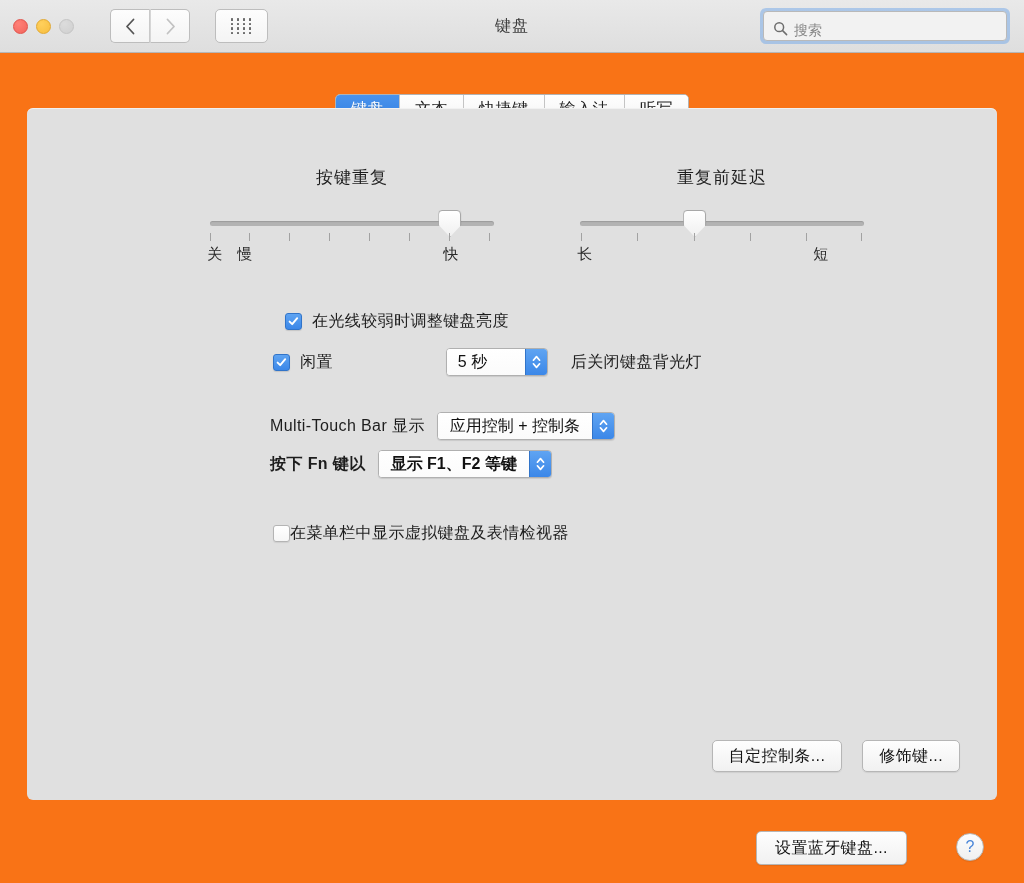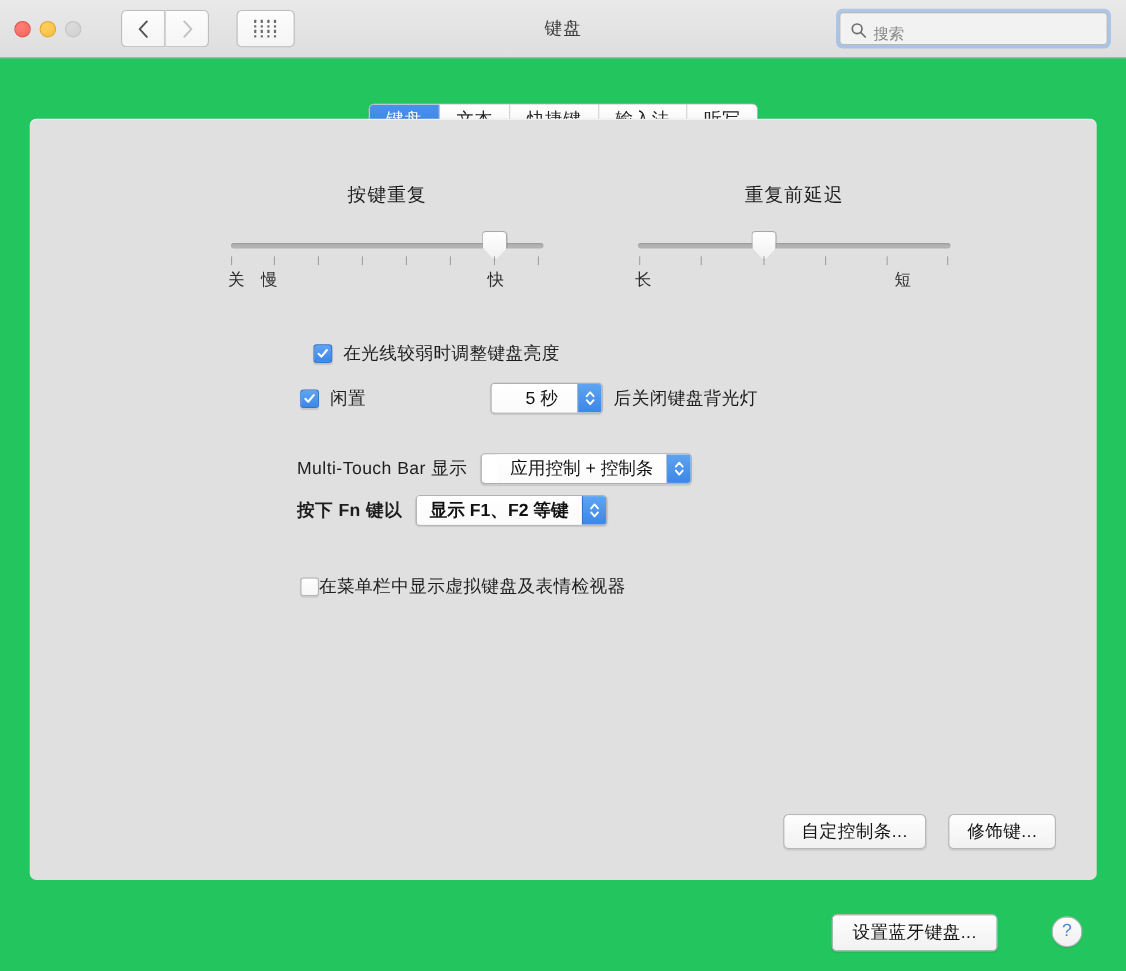--- a/index.html
+++ b/index.html
@@ -3,21 +3,21 @@
 <meta charset="utf-8">
 <style>
   * { box-sizing: border-box; margin: 0; padding: 0; }
   html, body {
     width: 1024px; height: 883px;
     font-family: "Liberation Sans", "DejaVu Sans", sans-serif;
     background: #ececec;
     overflow: hidden;
     -webkit-font-smoothing: antialiased;
   }
-  #app { position: relative; width: 1024px; height: 883px; background: #22c55e; }
+  #app { position: relative; width: 1024px; height: 883px; background: #f97316; }
 
   
   .titlebar {
     position: absolute; left: 0; top: 0; width: 1024px; height: 53px;
     background: linear-gradient(to bottom, #e9e9e9 0%, #dedede 100%);
     border-bottom: 1px solid #b6b6b6;
   }
   .traffic { position: absolute; left: 13px; top: 19px; display: flex; gap: 8px; }
   .light { width: 15px; height: 15px; border-radius: 50%; }
   .light.red { background: radial-gradient(circle at 35% 30%, #ff8077, #f2655c); border: 0.5px solid #e1514a; }
@@ -167,21 +167,21 @@
     padding: 0 12px; font-size: 16px; color: #111; white-space: nowrap;
     background: linear-gradient(to bottom, #ffffff, #fbfbfb);
     flex: 1;
   }
   .popup .arrows {
     width: 22px; flex: 0 0 22px;
     background: linear-gradient(to bottom, #5fa4f2, #3b87e8);
     display: flex; align-items: center; justify-content: center;
     border-left: 1px solid #3174c9;
   }
-  .popup.stepper .val { min-width: 78px; justify-content: flex-start; padding-left: 31px; }
+  .popup.stepper .val { min-width: 78px; justify-content: flex-start; padding-left: 11px; }
 
   
   .btn {
     display: inline-flex; align-items: center; justify-content: center;
     height: 32px; padding: 0 16px;
     font-size: 16px; color: #131313; letter-spacing: 0.4px;
     background: linear-gradient(to bottom, #fefefe, #f1f1f1);
     border: 1px solid #b6b6b6; border-radius: 5px;
     box-shadow: 0 1px 1px rgba(0,0,0,0.08);
     white-space: nowrap;
@@ -343,26 +343,26 @@
       <span class="lbl" style="margin-left:10px;">闲置</span>
       <span class="popup stepper" style="margin-left:113px;">
         <span class="val">5 秒</span>
         <span class="arrows">
           <svg width="11" height="18" viewBox="0 0 11 18">
             <polyline points="2.4,7.2 5.5,3.6 8.6,7.2" fill="none" stroke="#fff" stroke-width="1.7" stroke-linecap="round" stroke-linejoin="round"></polyline>
             <polyline points="2.4,10.8 5.5,14.4 8.6,10.8" fill="none" stroke="#fff" stroke-width="1.7" stroke-linecap="round" stroke-linejoin="round"></polyline>
           </svg>
         </span>
       </span>
-      <span class="lbl" style="margin-left:10px;">后关闭键盘背光灯</span>
+      <span class="lbl" style="margin-left:23px;">后关闭键盘背光灯</span>
     </div>
 
     <div class="row" style="left:243px; top:304px;">
       <span class="lbl">Multi-Touch Bar 显示</span>
-      <span class="popup" style="margin-left:12px;padding-left:14px;">
+      <span class="popup" style="margin-left:12px;">
         <span class="val">应用控制 + 控制条</span>
         <span class="arrows">
           <svg width="11" height="18" viewBox="0 0 11 18">
             <polyline points="2.4,7.2 5.5,3.6 8.6,7.2" fill="none" stroke="#fff" stroke-width="1.7" stroke-linecap="round" stroke-linejoin="round"></polyline>
             <polyline points="2.4,10.8 5.5,14.4 8.6,10.8" fill="none" stroke="#fff" stroke-width="1.7" stroke-linecap="round" stroke-linejoin="round"></polyline>
           </svg>
         </span>
       </span>
     </div>
 

